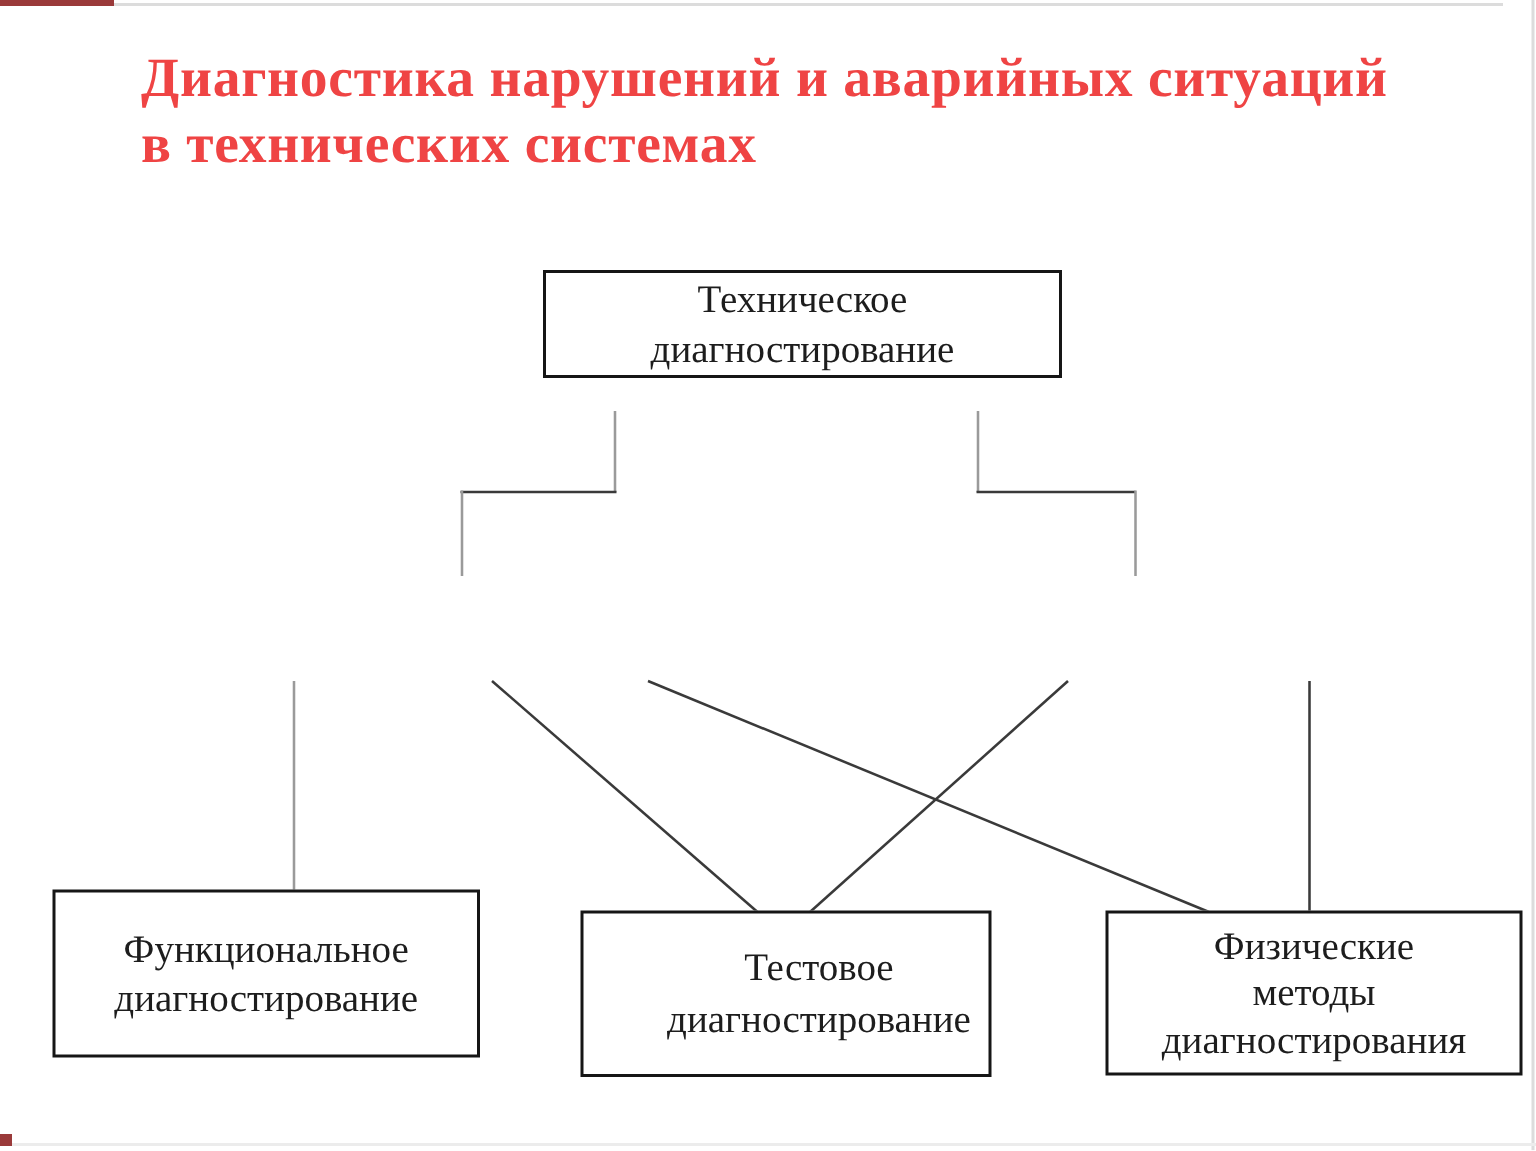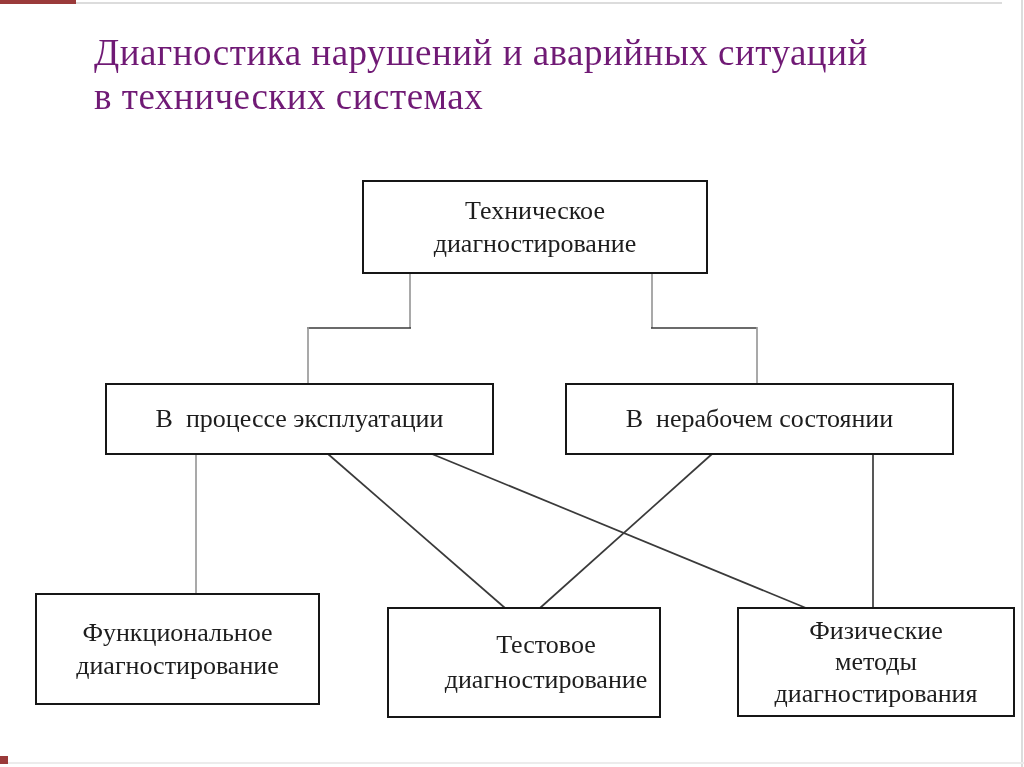--- a/index.html
+++ b/index.html
@@ -15,43 +15,43 @@
   #frame-top{left:0;top:2px;width:1002px;height:2px;}
   #frame-right{left:1021px;top:0;width:2px;height:767px;}
   #frame-bottom{left:0;top:762px;width:1024px;height:2px;background:#ececec;}
   .accent{position:absolute;background:#9a3a3a;}
   #accent-top-left{left:0;top:0;width:76px;height:4px;}
   #accent-bottom-left{left:0;top:756px;width:8px;height:8px;}
 
   
   #title{
     position:absolute;left:94px;top:31px;width:840px;
-    font-size:37px;line-height:44px;font-weight:normal;
-    color:#701a75;letter-spacing:.5px;
+    font-size:37px;line-height:44px;font-weight:bold;
+    color:#ef4444;letter-spacing:.5px;
     white-space:pre-line;
   }
 
   
   #edges{position:absolute;left:0;top:0;}
   #edges line{fill:none;}
   .dk{stroke:#3a3a3a;stroke-width:1.7;}
   .lt{stroke:#9a9a9a;stroke-width:1.7;}
 
   
   .node{
     position:absolute;
     box-sizing:border-box;
     border:2.5px solid #161616;
     background:#ffffff;
     display:flex;align-items:center;justify-content:center;
     text-align:center;
     font-size:26px;line-height:1.28;color:#1d1d1d;
     white-space:pre-wrap;
   }
-  #node-root        {left:362px;top:180px;width:346px;height:94px;}
+  #node-root        {left:362px;top:180px;width:346px;height:72px;}
   #node-operation   {left:105px;top:383px;width:389px;height:72px;}
   #node-nonworking  {left:565px;top:383px;width:389px;height:72px;}
   #node-functional  {left:35px; top:593px;width:285px;height:112px;}
   #node-test        {left:387px;top:607px;width:274px;height:111px;line-height:1.32;padding-left:44px;}
   #node-physical    {left:737px;top:607px;width:278px;height:110px;line-height:1.2;text-align:center;}
 </style>
 </head>
 <body>
 
 <div id="stage">
@@ -79,23 +79,21 @@
     <line class="lt" x1="196" y1="454" x2="196" y2="608"></line>
     <line class="dk" x1="328" y1="454" x2="505" y2="608"></line>
     <line class="dk" x1="432" y1="454" x2="806" y2="608"></line>
     <line class="dk" x1="712" y1="454" x2="540" y2="608"></line>
     <line class="dk" x1="873" y1="454" x2="873" y2="608"></line>
   </svg>
 
   <div class="node" id="node-root">Техническое
 диагностирование</div>
 
-  <div class="node" id="node-operation">В  процессе эксплуатации</div>
 
-  <div class="node" id="node-nonworking">В  нерабочем состоянии</div>
 
   <div class="node" id="node-functional">Функциональное
 диагностирование</div>
 
   <div class="node" id="node-test">Тестовое
 диагностирование</div>
 
   <div class="node" id="node-physical">Физические
 методы
 диагностирования</div>

